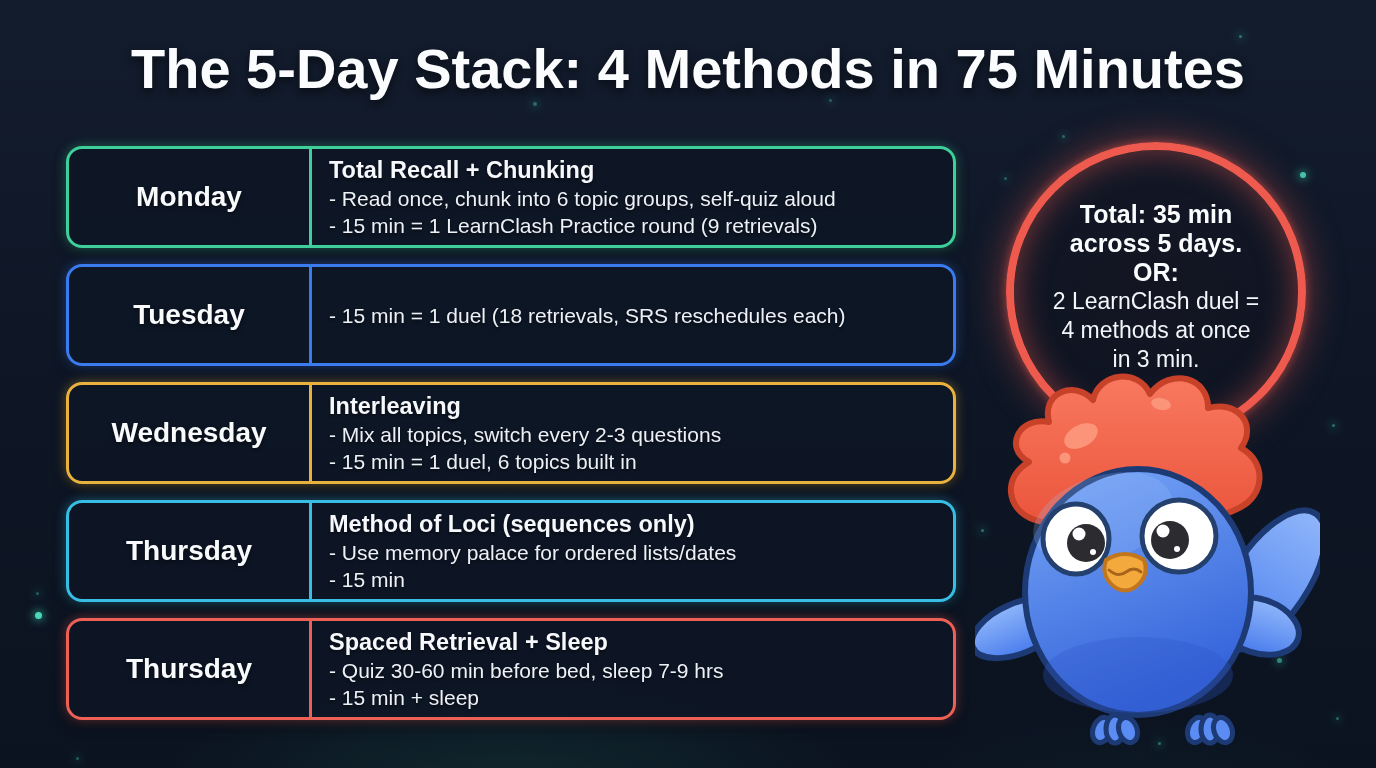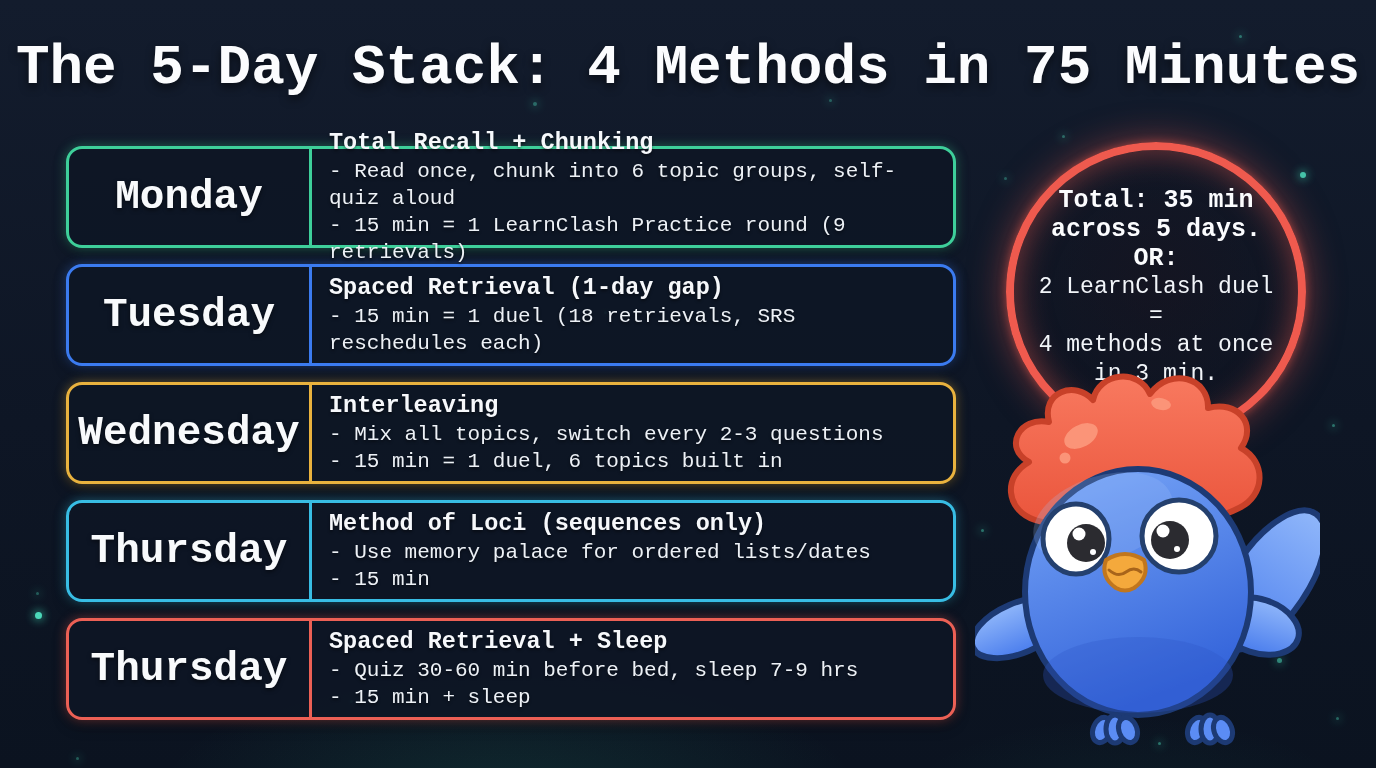--- a/index.html
+++ b/index.html
@@ -1,18 +1,18 @@
 <!DOCTYPE html>
 <html><head>
 <meta charset="utf-8">
 <style>
   html,body{margin:0;padding:0;background:#0a111c;}
   .stage{
     position:relative; width:1376px; height:768px; overflow:hidden;
-    font-family:Liberation Mono, monospace;
+    font-family:Liberation Sans, sans-serif;
     background:
       radial-gradient(520px 190px at 37% 104%, rgba(52,211,160,0.12), transparent 68%),
       radial-gradient(340px 140px at 82% 106%, rgba(52,211,160,0.06), transparent 70%),
       linear-gradient(180deg,#131c2d 0%, #0e1625 55%, #0b1320 100%);
     color:#f3f6fa;
   }
   .star{position:absolute;border-radius:50%;background:#4fe3c1;
     width:var(--s);height:var(--s);opacity:var(--o);
     box-shadow:0 0 9px 2px rgba(64,224,188,0.55);}
   .title{
@@ -23,21 +23,21 @@
   .rows{position:absolute;left:66px;top:146px;width:890px;}
   .row{
     box-sizing:border-box;width:890px;height:102px;margin-bottom:16px;
     display:flex;border:3px solid var(--accent);border-radius:16px;
     background:rgba(13,22,36,0.82);
     box-shadow:0 0 12px var(--glow), 0 6px 14px rgba(0,0,0,0.35);
   }
   .day-cell{
     width:240px;flex:0 0 240px;display:flex;align-items:center;justify-content:center;
     border-right:3px solid var(--accent);
-    font-size:41px;font-weight:bold;color:#f8fafc;
+    font-size:28px;font-weight:bold;color:#f8fafc;
     text-shadow:0 2px 4px rgba(0,0,0,0.5);
   }
   .content-cell{
     flex:1;display:flex;flex-direction:column;justify-content:center;
     padding:4px 10px 4px 17px;
   }
   .method-title{font-size:23.5px;font-weight:bold;line-height:30px;color:#f6f8fb;
     text-shadow:0 2px 3px rgba(0,0,0,0.45);}
   .method-point{font-size:21px;line-height:27px;color:#edf1f6;
     text-shadow:0 2px 3px rgba(0,0,0,0.45);}
@@ -97,21 +97,20 @@
       <div class="content-cell">
         <div class="method-title">Total Recall + Chunking</div>
         <div class="method-point">- Read once, chunk into 6 topic groups, self-quiz aloud</div>
         <div class="method-point">- 15 min = 1 LearnClash Practice round (9 retrievals)</div>
       </div>
     </div>
 
     <div class="row" style="--accent: #3b7bf0; --glow: rgba(59,123,240,0.40);">
       <div class="day-cell">Tuesday</div>
       <div class="content-cell">
-        <div class="method-title">Spaced Retrieval (1-day gap)</div>
         <div class="method-point">- 15 min = 1 duel (18 retrievals, SRS reschedules each)</div>
       </div>
     </div>
 
     <div class="row" style="--accent: #e9b23e; --glow: rgba(233,178,62,0.40);">
       <div class="day-cell">Wednesday</div>
       <div class="content-cell">
         <div class="method-title">Interleaving</div>
         <div class="method-point">- Mix all topics, switch every 2-3 questions</div>
         <div class="method-point">- 15 min = 1 duel, 6 topics built in</div>

